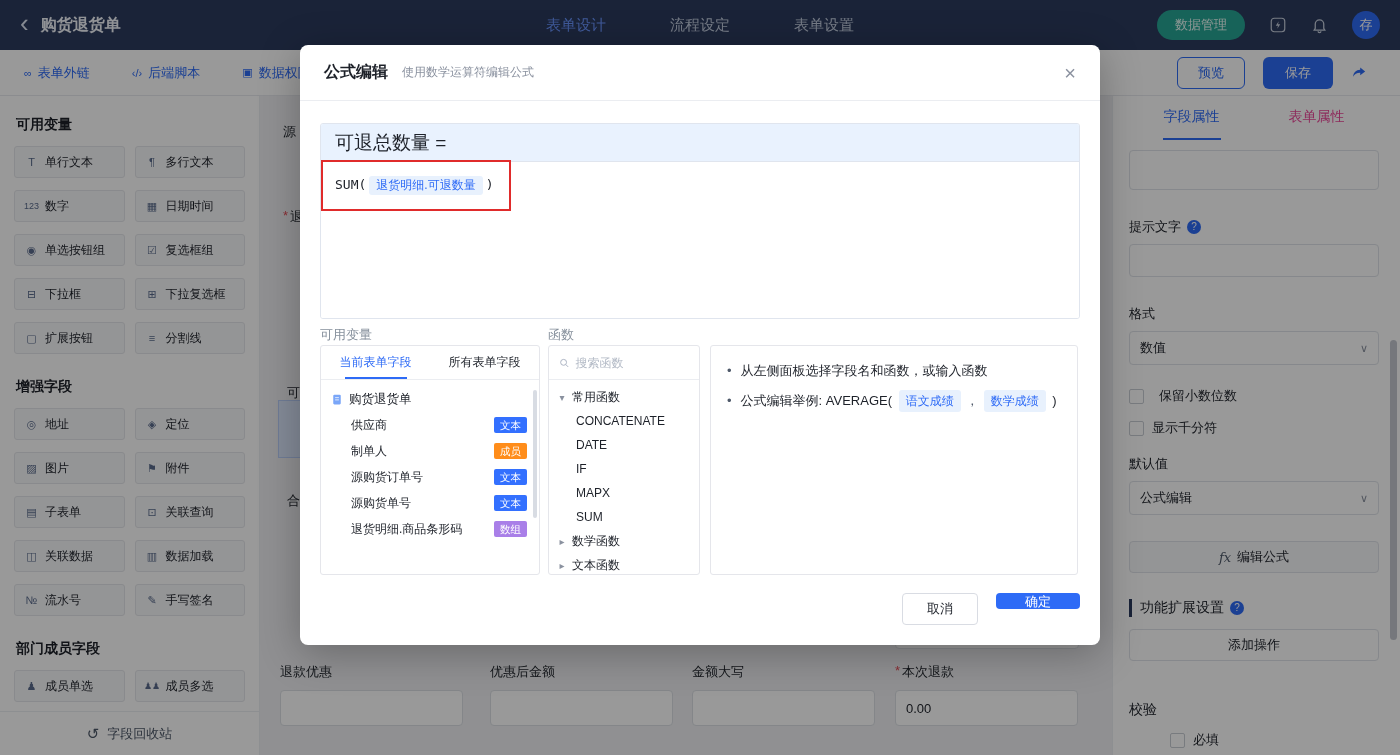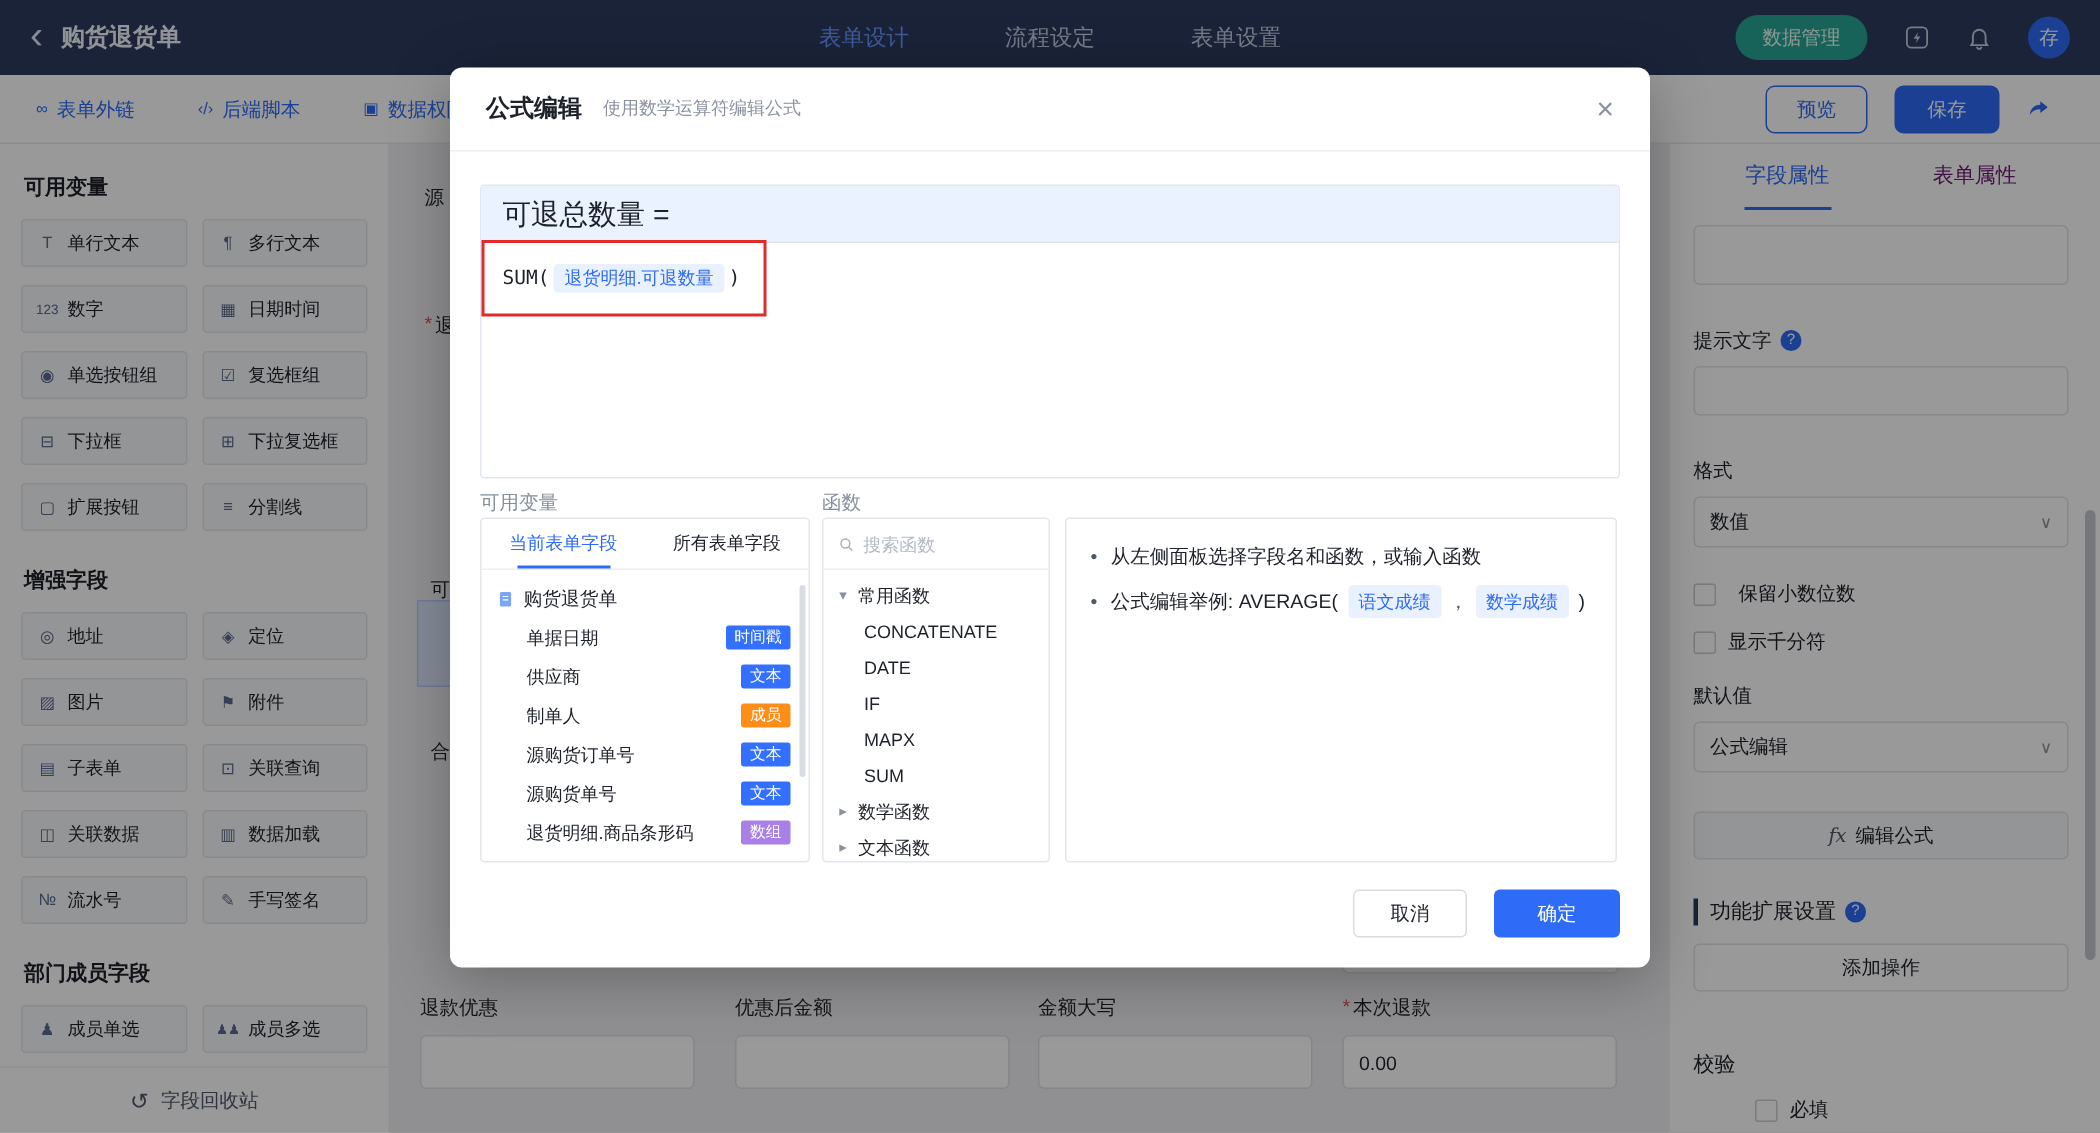--- a/index.html
+++ b/index.html
@@ -45,21 +45,21 @@
   .sel-box { position:absolute; left:18px; top:304px; width:36px; height:58px; background:#dce8fd; border:1px solid #b9cffa; border-right:none; }
   .c-field { position:absolute; width:183px; }
   .c-label { font-size:13px; color:#1d2129; margin-bottom:9px; display:flex; }
   .c-input { height:36px; border:1px solid #dcdfe5; border-radius:4px; background:#fff; width:100%; font-size:13px; padding:0 10px; color:#1d2129; }
   .c-partial-input { position:absolute; left:635px; top:519px; width:184px; height:34px; background:#fff; border:1px solid #dcdfe5; border-radius:4px; }
 
   
   .props { position:absolute; top:96px; right:0; width:288px; height:659px; background:#fff; border-left:1px solid #eceef2; }
   .props-in { width:250px; margin:12px 0 0 16px; }
   .p-tabs { display:flex; height:30px; }
-  .p-tab { flex:1; text-align:center; font-size:14px; color:#701a75; position:relative; cursor:pointer; }
+  .p-tab { flex:1; text-align:center; font-size:14px; color:#ec4899; position:relative; cursor:pointer; }
   .p-tab.active { color:#2e6bf6; }
   .p-tab.active::after { content:""; position:absolute; bottom:-2px; left:50%; transform:translateX(-50%); width:58px; height:2px; background:#2e6bf6; }
   .box-empty { margin-top:12px; height:40px; border:1px solid #e0e3e9; border-radius:4px; background:#fff; width:100%; }
   .prop-label { margin-top:28px; font-size:13px; color:#1d2129; display:flex; align-items:center; gap:6px; }
   .qmark { width:14px; height:14px; border-radius:50%; background:#2e6bf6; color:#fff; font-size:10px; line-height:14px; text-align:center; cursor:pointer; flex:none; }
   .qmark::after { content:"?"; }
   .prop-input { margin-top:8px; height:33px; width:100%; border:1px solid #e0e3e9; border-radius:4px; background:#fff; font-size:13px; padding:0 10px; color:#1d2129; }
   .prop-select { margin-top:8px; height:34px; border:1px solid #e0e3e9; border-radius:4px; display:flex; align-items:center; justify-content:space-between; padding:0 10px; font-size:13px; color:#1d2129; cursor:pointer; }
   .sel-caret { color:#8a919f; font-size:11px; }
   .cb-row { display:flex; align-items:center; gap:8px; font-size:13px; color:#1d2129; cursor:pointer; }
@@ -106,21 +106,21 @@
   .fn-search input::placeholder { color:#b3bac6; }
   .fn-tree { padding:5px 0; }
   .fn-group { height:24px; display:flex; align-items:center; gap:5px; padding:0 8px; font-size:12px; color:#1d2129; cursor:pointer; }
   .fn-caret { color:#8a919f; font-size:10px; width:10px; text-align:center; }
   .fn-item { height:24px; display:flex; align-items:center; padding:0 8px 0 27px; font-size:12px; color:#1d2129; cursor:pointer; }
   .tip { display:flex; font-size:13px; color:#1d2129; line-height:1.7; margin-bottom:8px; }
   .tip .dot { color:#4e5969; margin-right:9px; }
   .tip .comma { color:#4e5969; margin:0 2px; }
   .m-footer { position:absolute; right:20px; bottom:20px; display:flex; gap:18px; }
   .btn-cancel { width:76px; height:32px; background:#fff; border:1px solid #d9dce3; border-radius:4px; color:#1d2129; font-size:13px; cursor:pointer; }
-  .btn-ok { width:84px; height:32px; background:#2e6bf6; border:none; border-radius:4px; color:#fff; font-size:13px; cursor:pointer; }
+  .btn-ok { width:84px; height:16px; background:#2e6bf6; border:none; border-radius:4px; color:#fff; font-size:13px; cursor:pointer; }
 </style>
 </head>
 <body>
 
 <div class="app">
 
   <header class="topbar">
     <span class="back">‹</span>
     <span class="tb-title">购货退货单</span>
     <nav class="tb-tabs">
@@ -410,24 +410,20 @@
       <div class="v-list">
         <div class="v-root">
           <svg width="12" height="13" viewBox="0 0 16 16">
               <rect x="3" y="1.5" width="10" height="13" rx="1.5" fill="#7aa6f8"></rect>
               <line x1="5.5" y1="5.5" x2="10.5" y2="5.5" stroke="#fff" stroke-width="1"></line>
               <line x1="5.5" y1="8.5" x2="10.5" y2="8.5" stroke="#fff" stroke-width="1"></line>
             </svg>
           <span>购货退货单</span>
         </div>
         <div class="v-row">
-            <span class="v-name">单据日期</span>
-            <span class="tag blue">时间戳</span>
-          </div>
-        <div class="v-row">
             <span class="v-name">供应商</span>
             <span class="tag blue">文本</span>
           </div>
         <div class="v-row">
             <span class="v-name">制单人</span>
             <span class="tag orange">成员</span>
           </div>
         <div class="v-row">
             <span class="v-name">源购货订单号</span>
             <span class="tag blue">文本</span>

